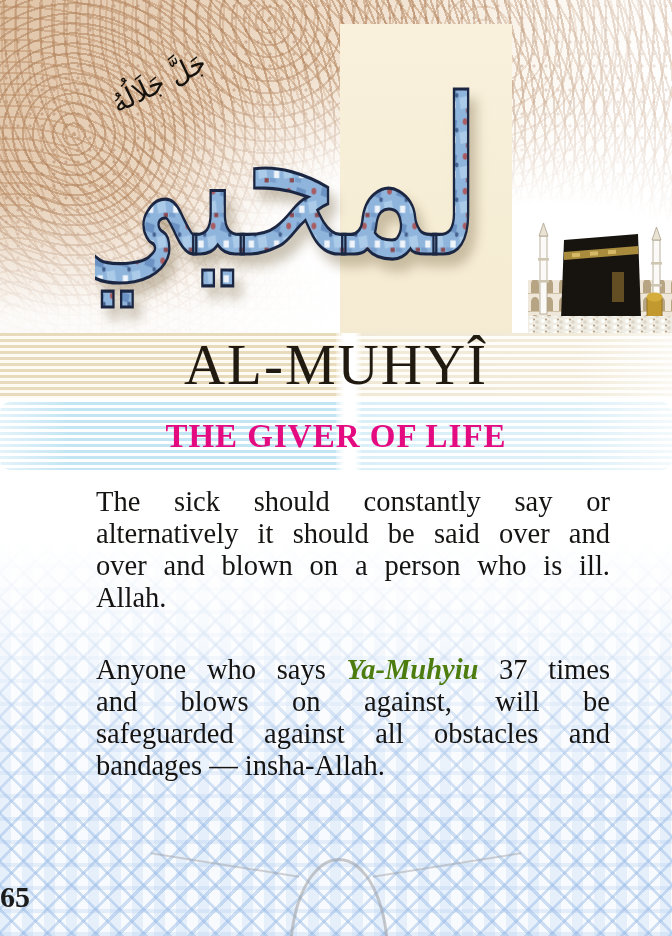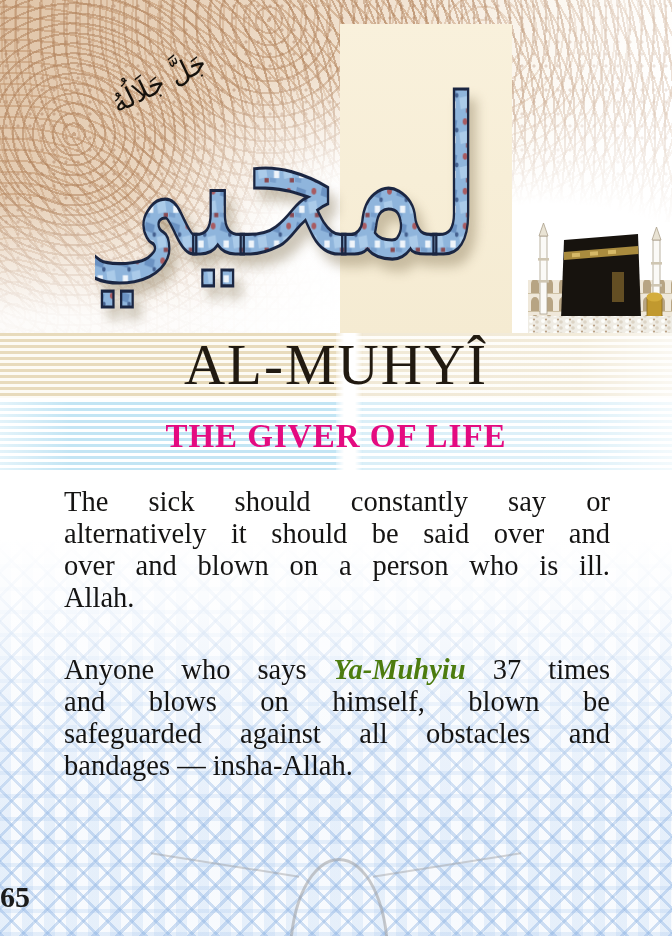--- a/index.html
+++ b/index.html
@@ -42,20 +42,21 @@
   .kaaba{position:absolute;left:528px;top:222px;width:144px;height:114px;}
   
   .band{position:absolute;left:0;width:672px;}
   .title-band{
     top:333px;height:65px;
     background:repeating-linear-gradient(to bottom,#e8dbbc 0 3px,#fdfbf4 3px 6px);
   }
   .subtitle-band{
     top:402px;height:68px;
     background:repeating-linear-gradient(to bottom,#c3e5f4 0 3px,#ffffff 3px 6px);
+    border-radius:10px;
   }
   .band-gap{
     position:absolute;top:0;left:336px;width:27px;height:100%;
     background:linear-gradient(90deg,rgba(255,255,255,.3),#fff 30%,#fff 70%,rgba(255,255,255,.3));
   }
   .band-lighten{
     position:absolute;top:0;left:363px;right:0;height:100%;
     background:linear-gradient(90deg,rgba(255,255,255,.4) 0%,rgba(255,255,255,.45) 70%,rgba(255,255,255,.8) 100%);
   }
   .band-left-soft{
@@ -68,21 +69,21 @@
   }
   h2.subtitle{
     position:relative;margin:0;width:100%;text-align:center;
     line-height:68px;font-size:33px;font-weight:bold;letter-spacing:1px;color:#e40b80;
   }
   
   .body-text{
     position:absolute;left:64px;top:486px;width:546px;
     font-size:28.5px;color:#151413;z-index:3;
   }
-  .line{line-height:32px;text-align:justify;text-align-last:justify;}
+  .line{line-height:32px;text-align:justify;text-align-last:justify;margin-left:32px;}
   .line.last{text-align-last:left;}
   .para-2{margin-top:40px;}
   .hl{color:#4d7c0f;font-style:italic;font-weight:bold;}
   
   .bottom-pattern{
     position:absolute;left:0;top:540px;width:672px;height:396px;z-index:1;
     background-image:
       linear-gradient(to bottom,#ffffff 0%,rgba(255,255,255,.8) 16%,rgba(255,255,255,.35) 42%,rgba(255,255,255,.05) 72%),
       repeating-linear-gradient(45deg, rgba(140,178,226,.42) 0 3px, rgba(255,255,255,0) 3px 17px),
       repeating-linear-gradient(-45deg, rgba(140,178,226,.42) 0 3px, rgba(255,255,255,0) 3px 17px),
@@ -192,21 +193,21 @@
 
   <div class="body-text">
     <div class="para para-1">
       <div class="line">The sick should constantly say or</div>
       <div class="line">alternatively it should be said over and</div>
       <div class="line">over and blown on a person who is ill.</div>
       <div class="line last">Allah.</div>
     </div>
     <div class="para para-2">
       <div class="line"><span>Anyone who says </span><span class="hl">Ya-Muhyiu</span><span> 37 times</span></div>
-      <div class="line">and blows on himself, blown be</div>
+      <div class="line">and blows on against, will be</div>
       <div class="line">safeguarded against all obstacles and</div>
       <div class="line last">bandages — insha-Allah.</div>
     </div>
   </div>
 
   <div class="page-num">65</div>
 
 </div>
 
 </body></html>

